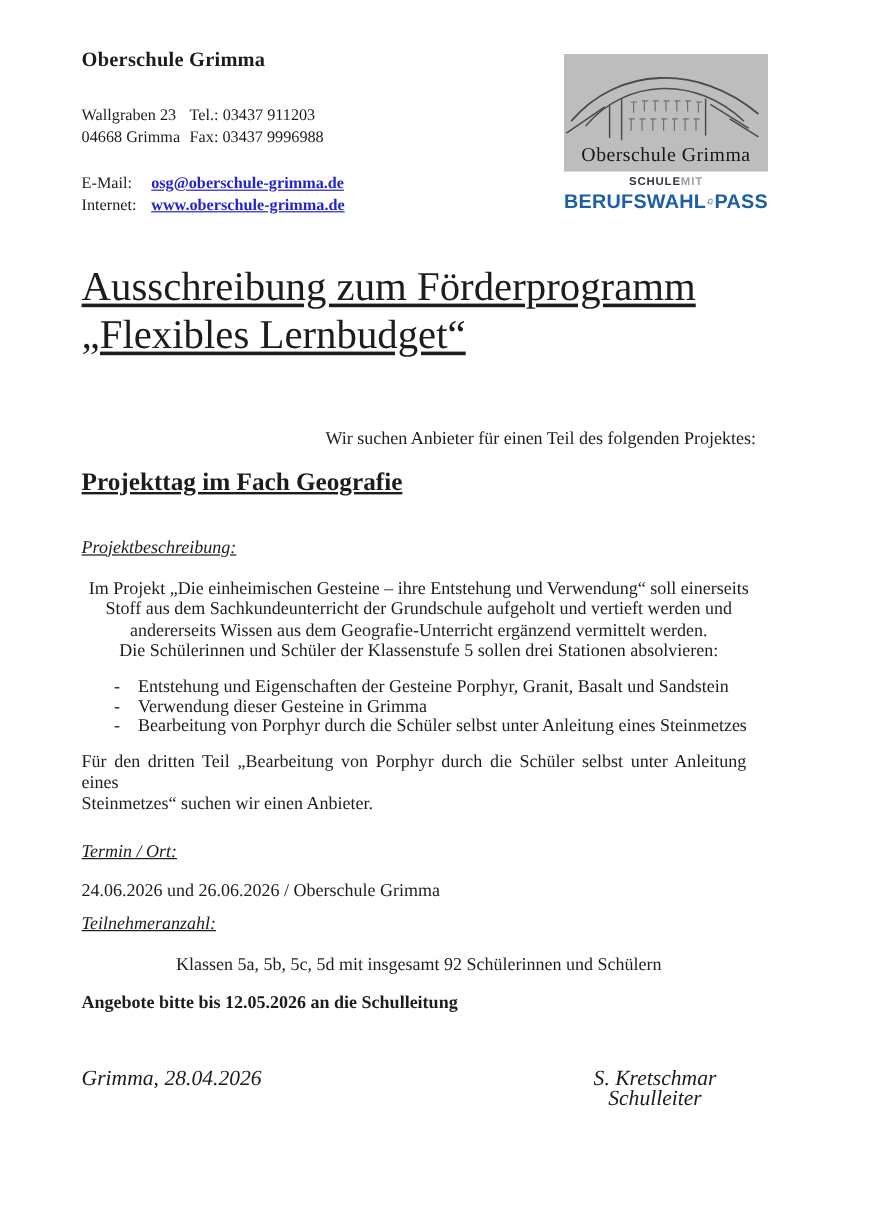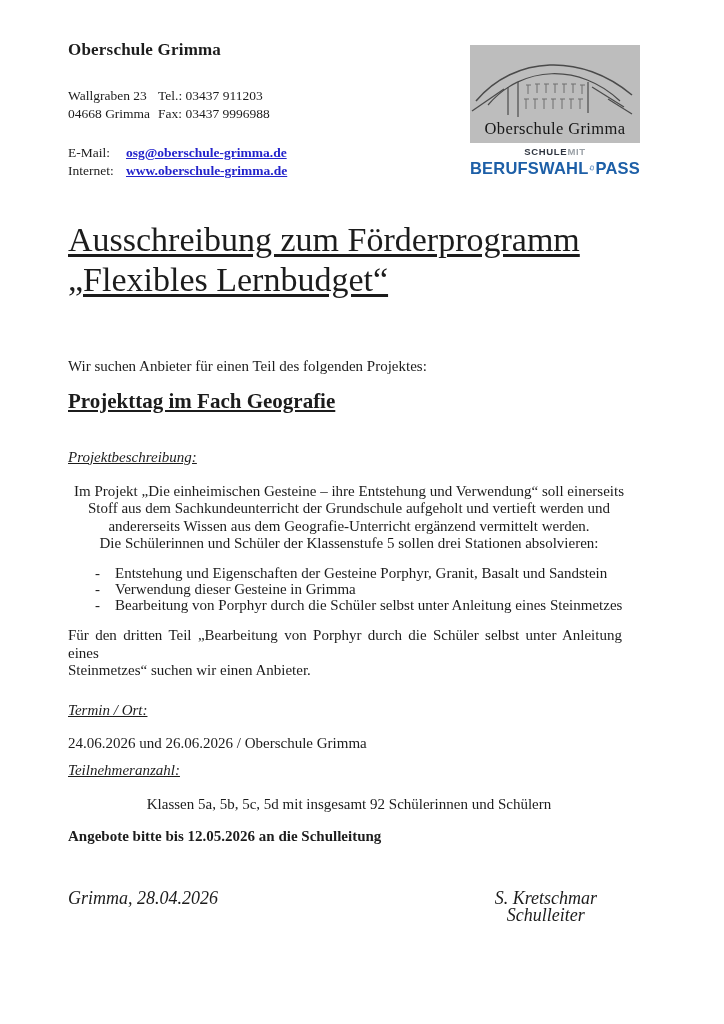--- a/index.html
+++ b/index.html
@@ -32,21 +32,21 @@
   .bwp-top { font-size:9.5px; font-weight:bold; letter-spacing:0.7px; line-height:10px; }
   .bwp-top .schule { color:#2f3540; }
   .bwp-top .mit { color:#9aa0a6; }
   .bwp-main { margin-top:1px; display:flex; align-items:flex-end; justify-content:center; gap:1px;
               font-size:16.5px; font-weight:bold; color:#1d5fa7; letter-spacing:0.2px; }
 
   
   .title-block { margin-top:2px; text-align:left; font-size:34px; line-height:40px; }
   .title-line { text-decoration:underline; text-underline-offset:3px; }
 
-  .intro { margin-top:58px; font-size:15px; line-height:17.5px; }
+  .intro { margin-top:58px; font-size:15px; line-height:17.5px;text-align:right; }
   .project-heading { margin-top:13px; font-size:21px; font-weight:bold; text-decoration:underline; line-height:24px; }
   .sec-label { font-style:italic; text-decoration:underline; font-size:15px; line-height:17px; }
   .desc-label { margin-top:36px; }
   .para { font-size:15px; line-height:17.5px; }
   .para1 { margin-top:17px;text-align:center; }
   .bullets { margin-top:12px; }
   .bullet { display:flex; font-size:15px; line-height:16.2px; }
   .bullet .marker { margin-left:27px; width:20px; flex:0 0 20px; }
   .request { margin-top:14px; }
   .request .stretch { word-spacing:2.6px; }

